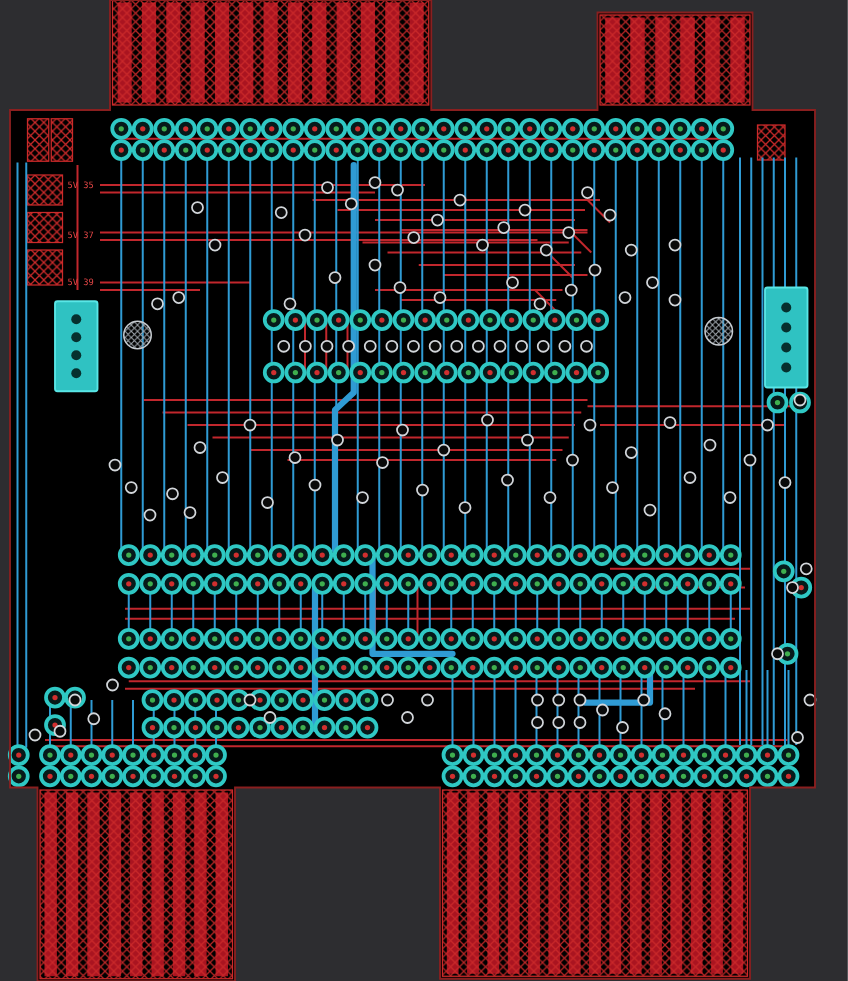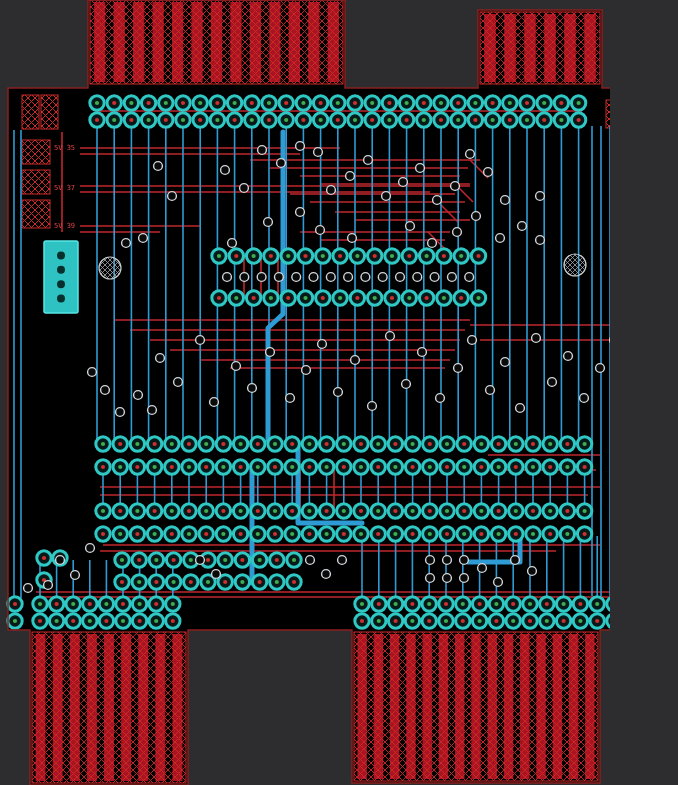--- a/index.html
+++ b/index.html
@@ -1,16 +1,16 @@
 <!DOCTYPE html>
 <html><head>
 <meta charset="utf-8">
 <style>
   html,body{margin:0;padding:0;background:#2d2d30;}
-  .stage{position:relative;width:610px;height:785px;overflow:hidden;background:#ffffff;
+  .stage{position:relative;width:678px;height:785px;overflow:hidden;background:#ffffff;
          font-family:"DejaVu Sans Mono", monospace;}
   svg{display:block;}
   text{font-family:"DejaVu Sans Mono", monospace;}
 </style>
 </head>
 <body>
 
 <div class="stage">
   <svg id="pcb" width="678" height="785" viewBox="0 0 678 785">
     <defs>

